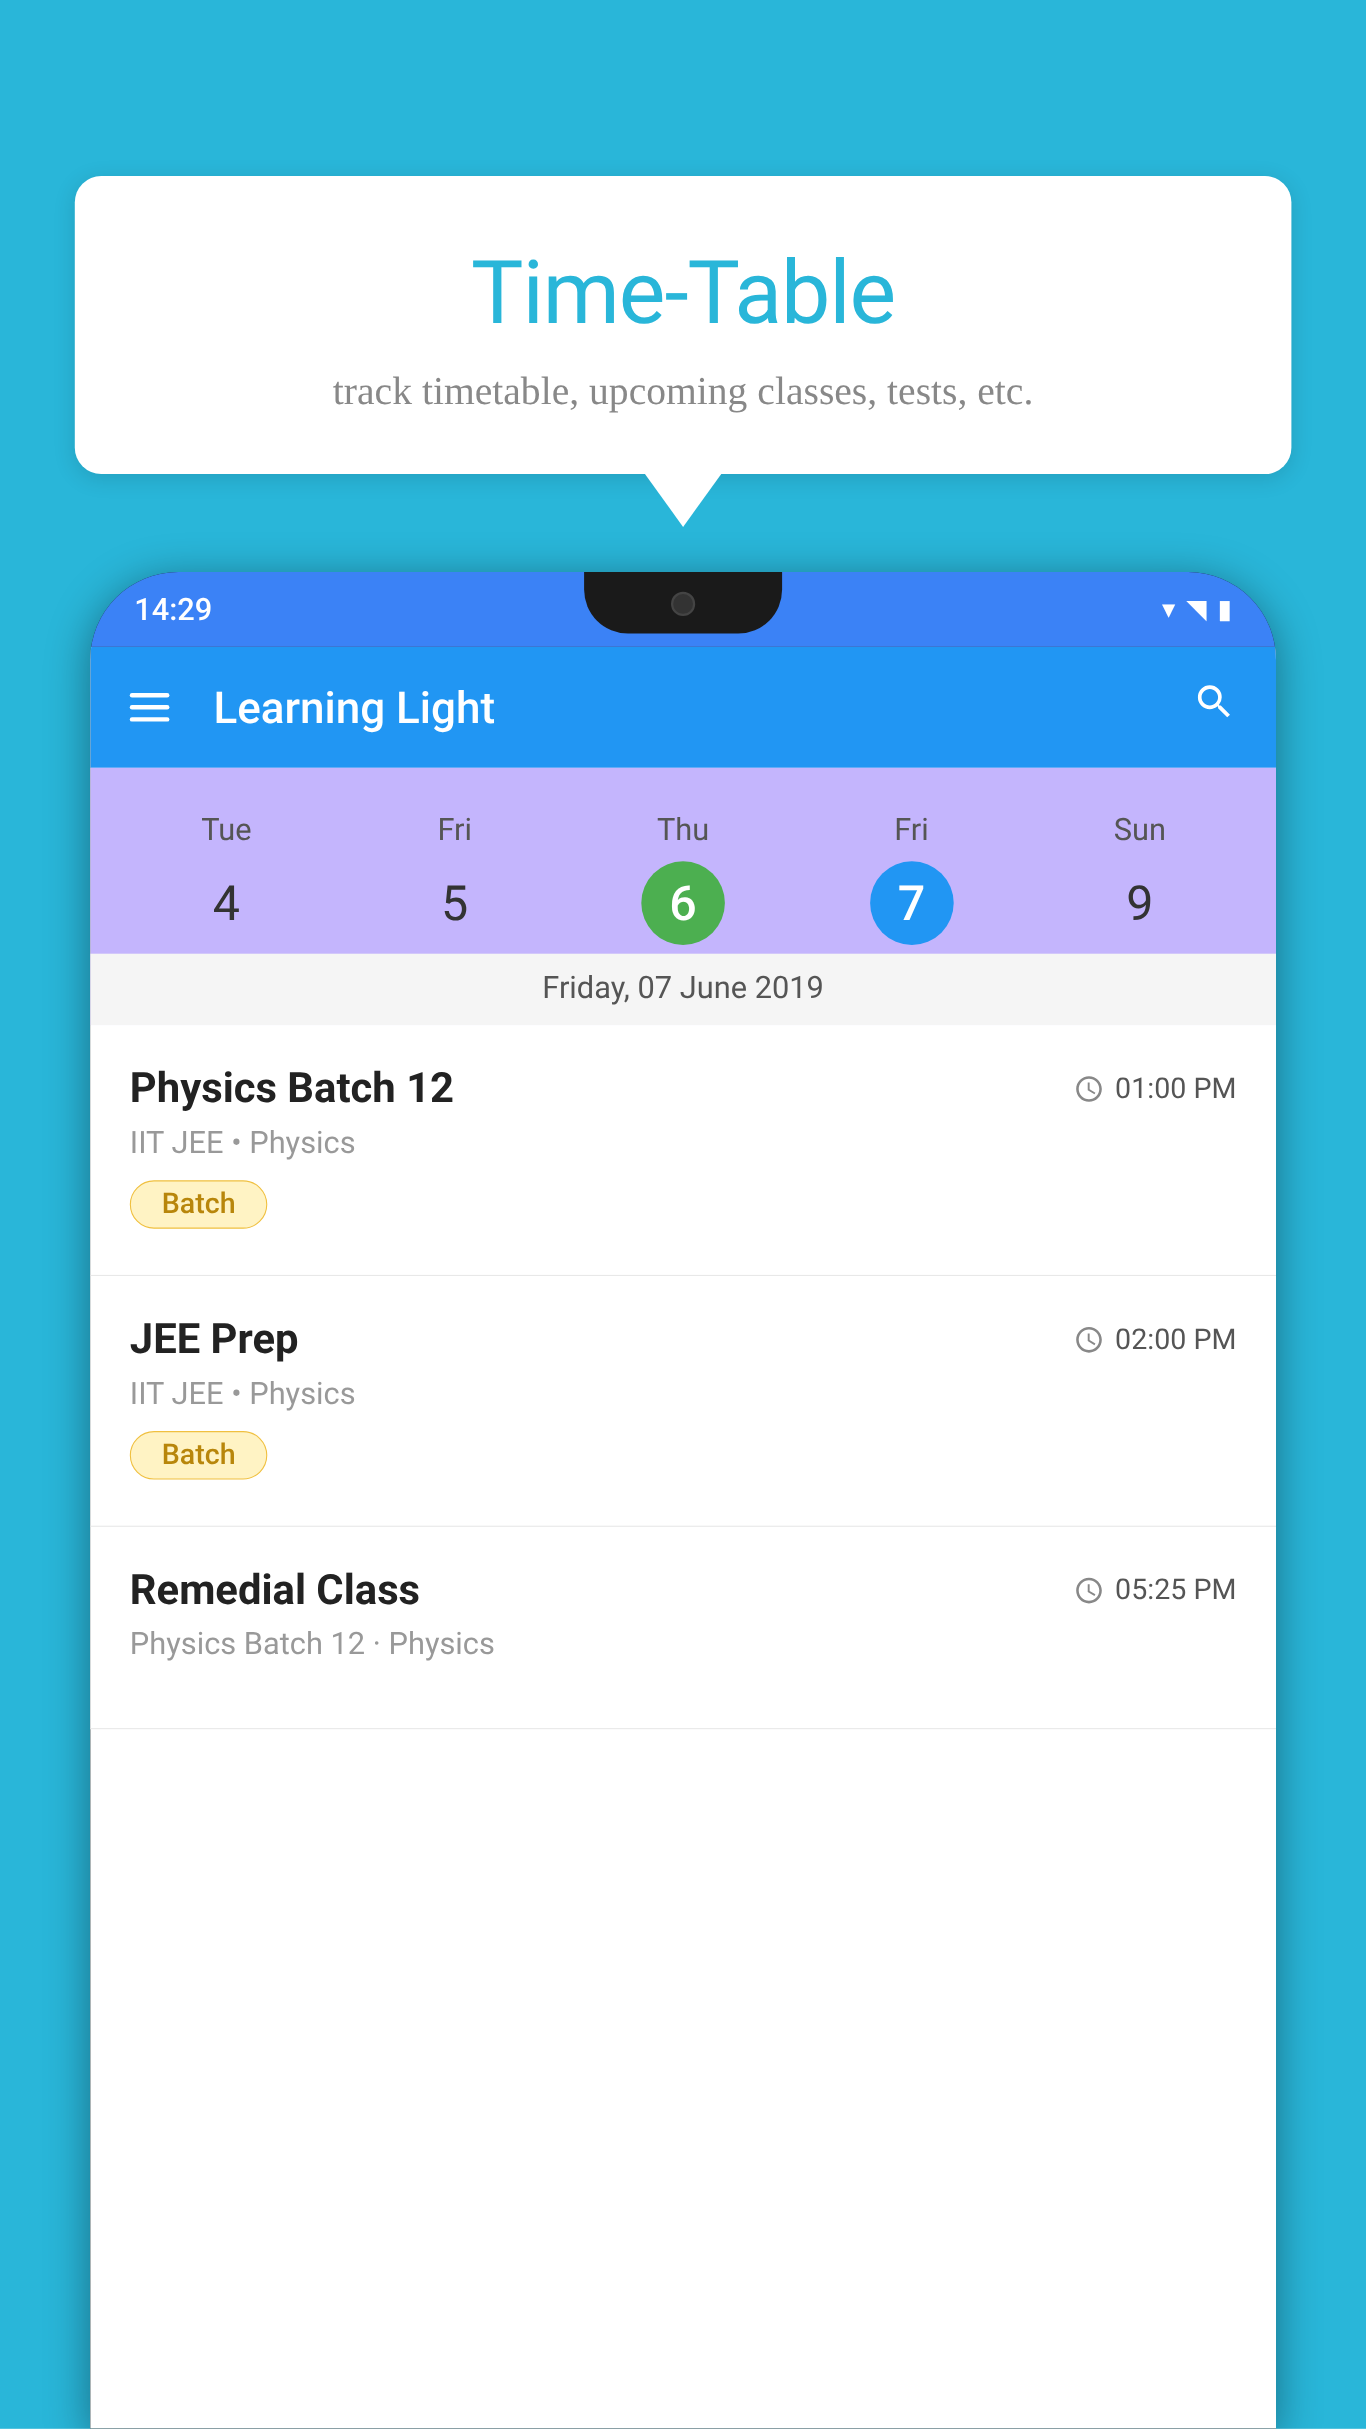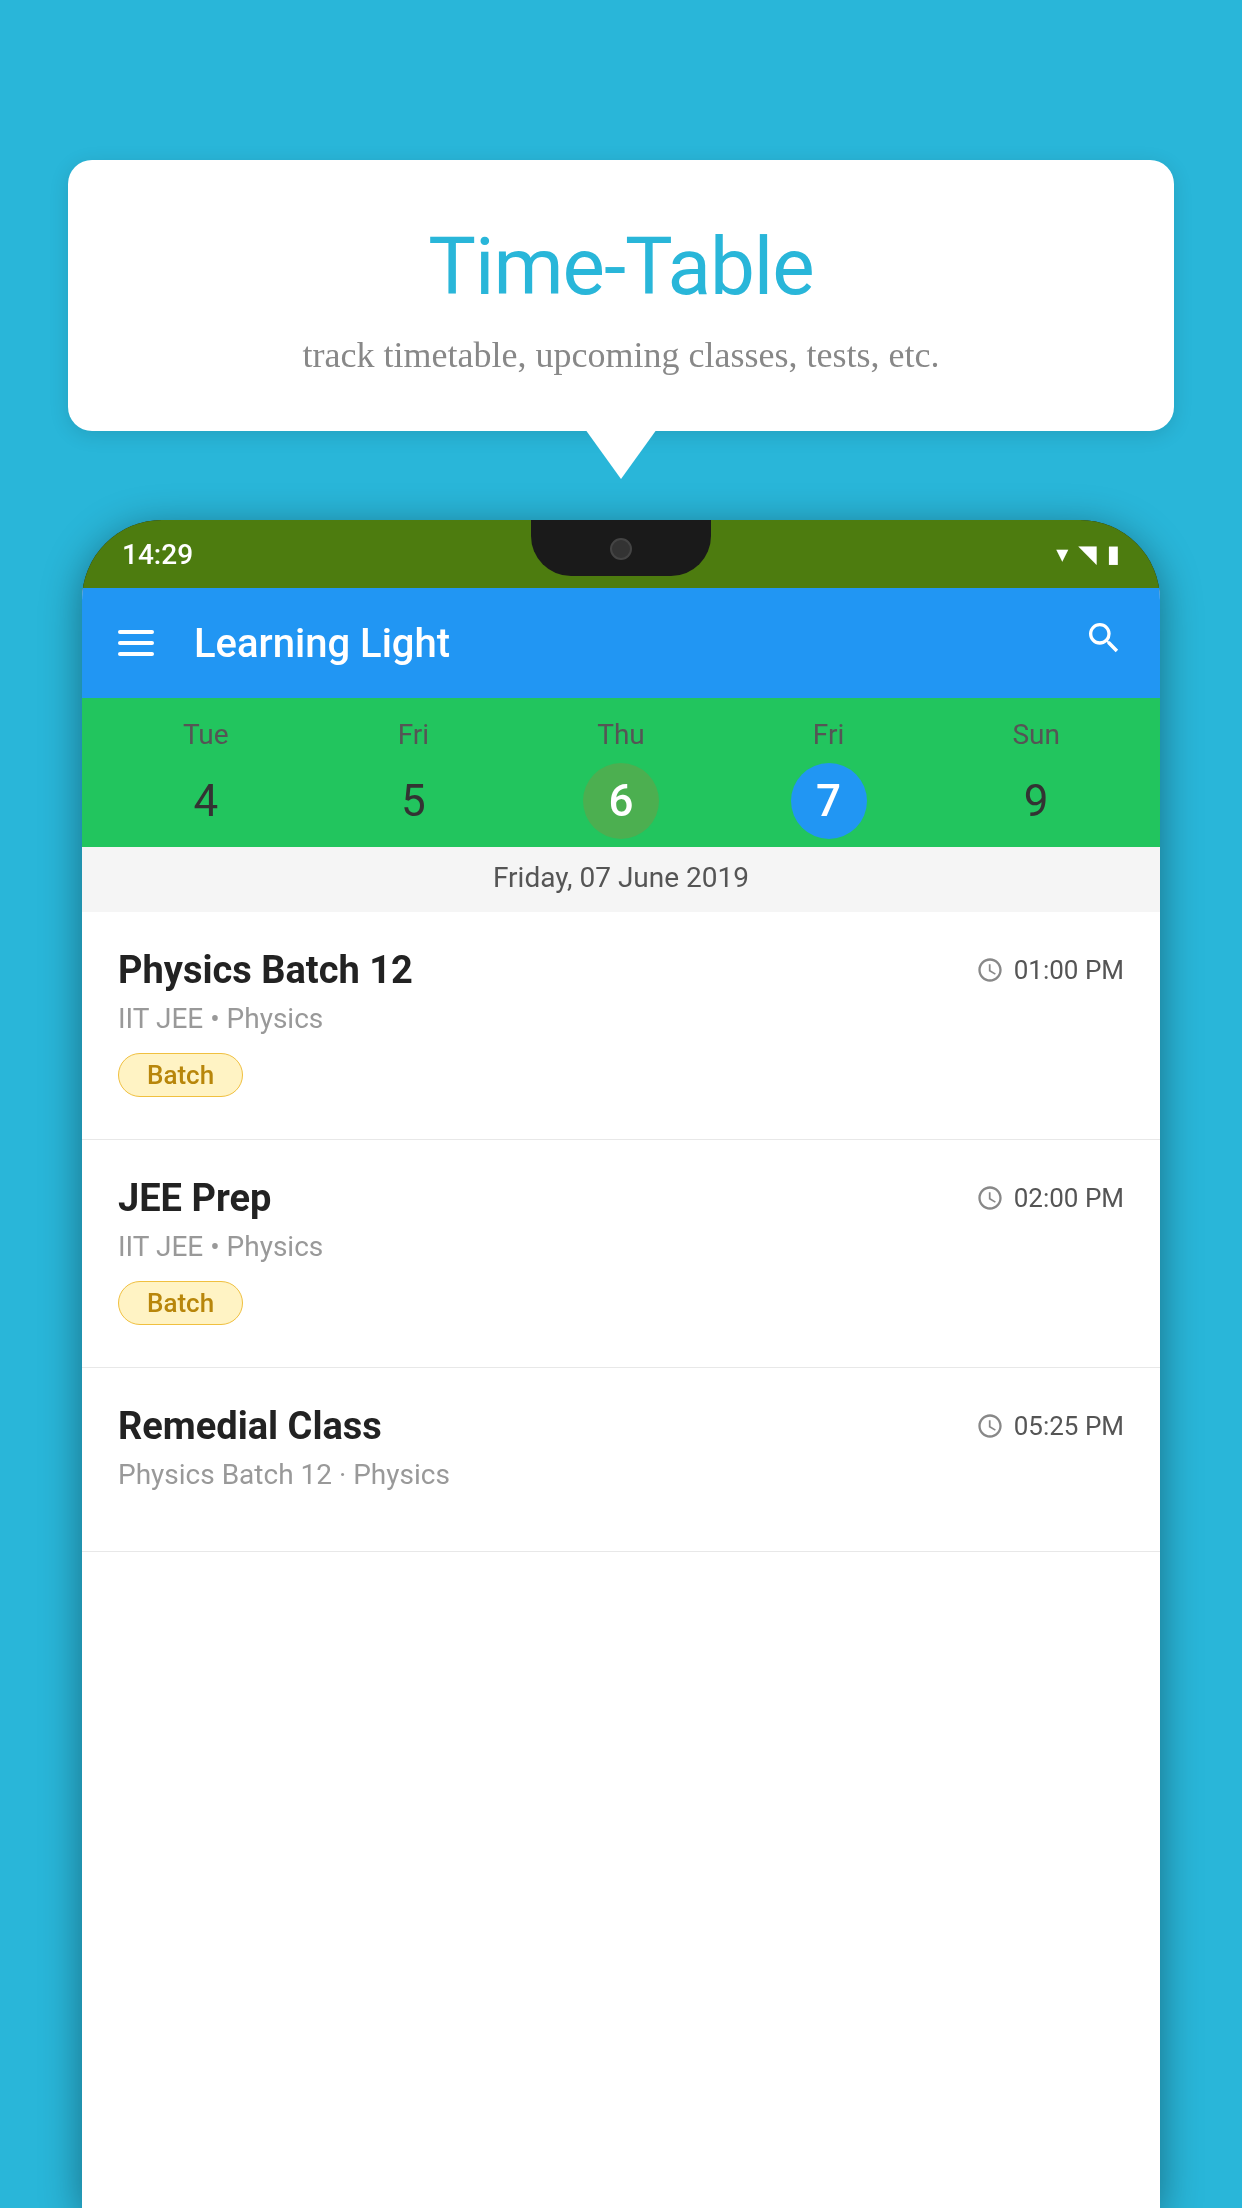--- a/index.html
+++ b/index.html
@@ -67,21 +67,21 @@
       right: 82px;
       bottom: 0;
       background: #1a1a1a;
       border-radius: 80px 80px 0 0;
       overflow: hidden;
       box-shadow: 0 8px 40px rgba(0,0,0,0.4);
     }
 
     
     .phone-status-bar {
-      background: #4d7c0f;
+      background: #3b82f6;
       height: 68px;
       display: flex;
       align-items: center;
       justify-content: space-between;
       padding: 0 40px;
       position: relative;
     }
 
     .status-time {
       color: white;
@@ -165,22 +165,22 @@
     }
 
     .search-icon {
       color: white;
       font-size: 44px;
       cursor: pointer;
     }
 
     
     .calendar-week {
-      background: #22c55e;
-      padding: 12px 0 0;
+      background: #c4b5fd;
+      padding: 32px 0 0;
     }
 
     .weekdays-row {
       display: flex;
       justify-content: space-around;
       padding: 8px 20px;
     }
 
     .weekday-col {
       display: flex;

